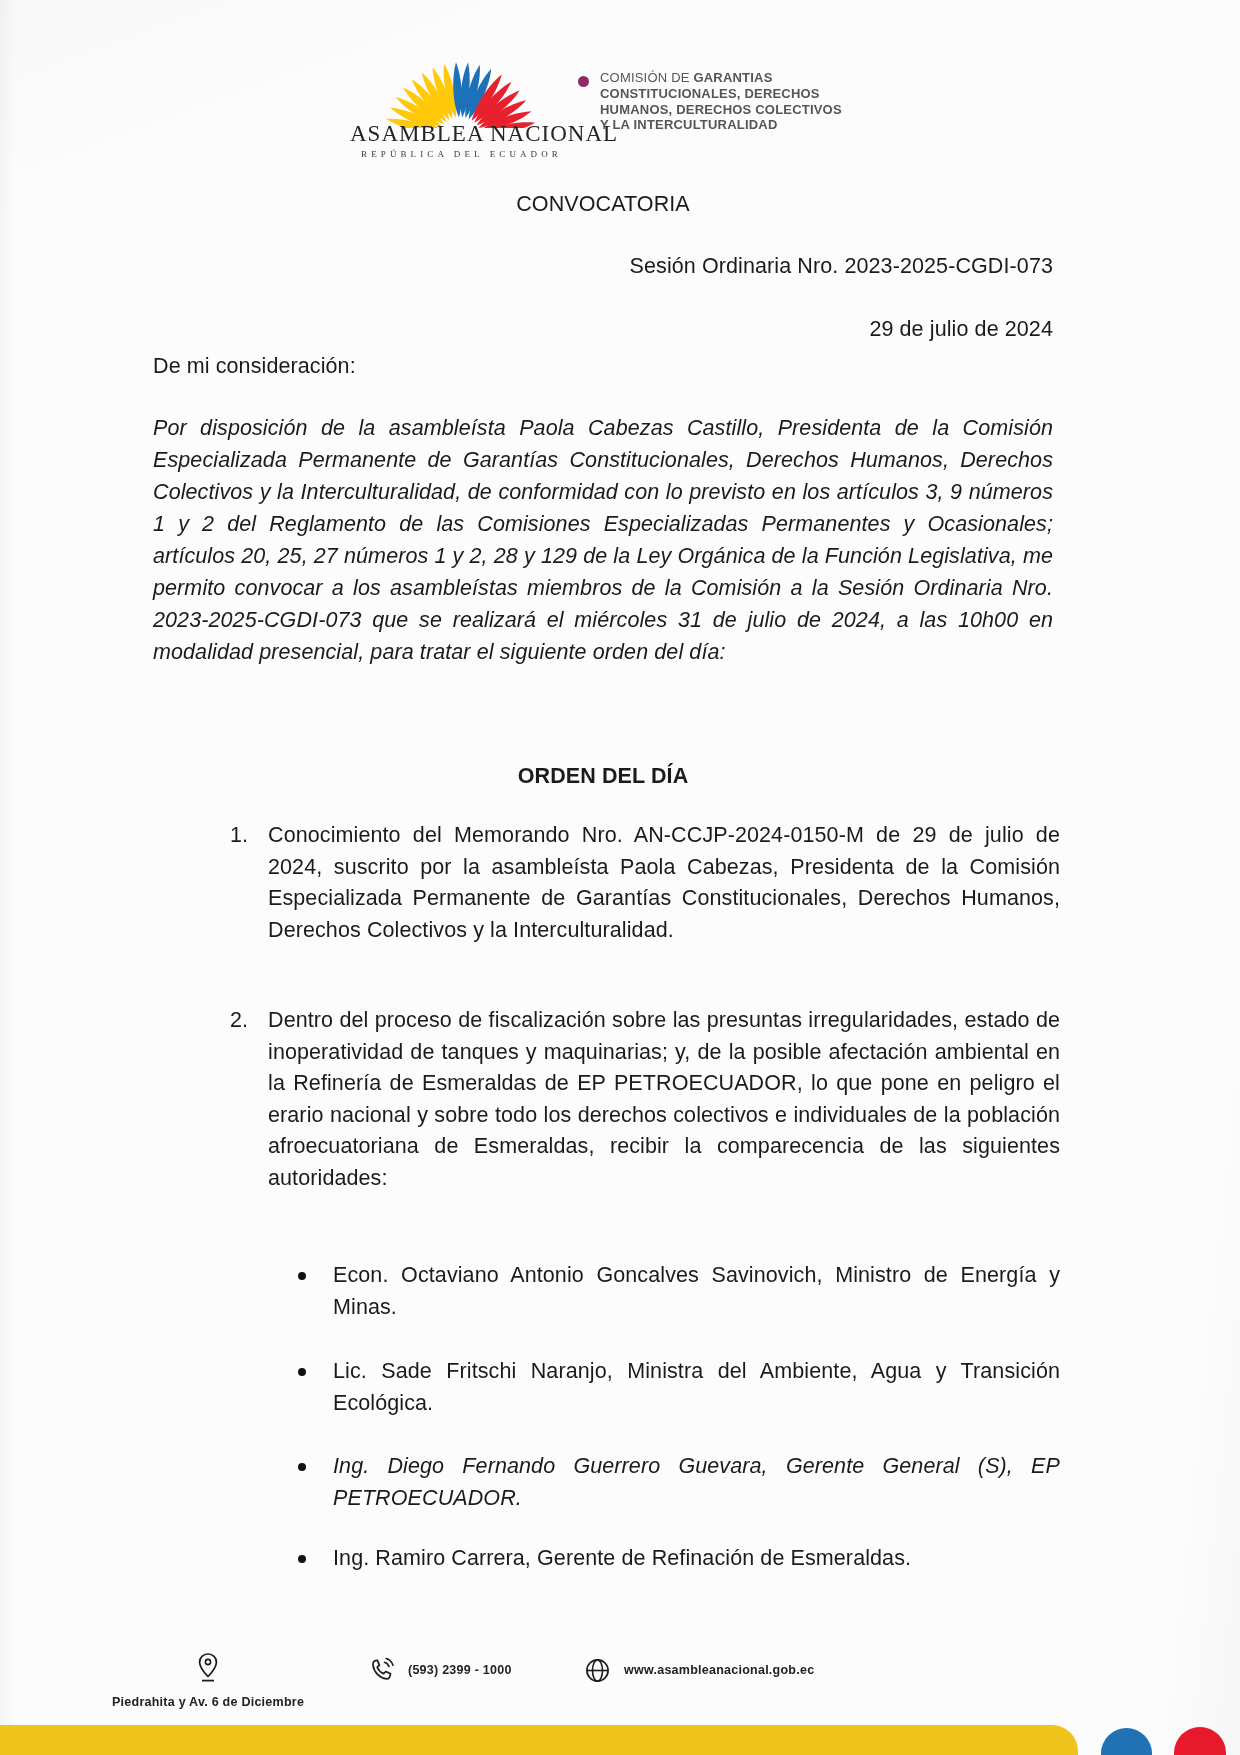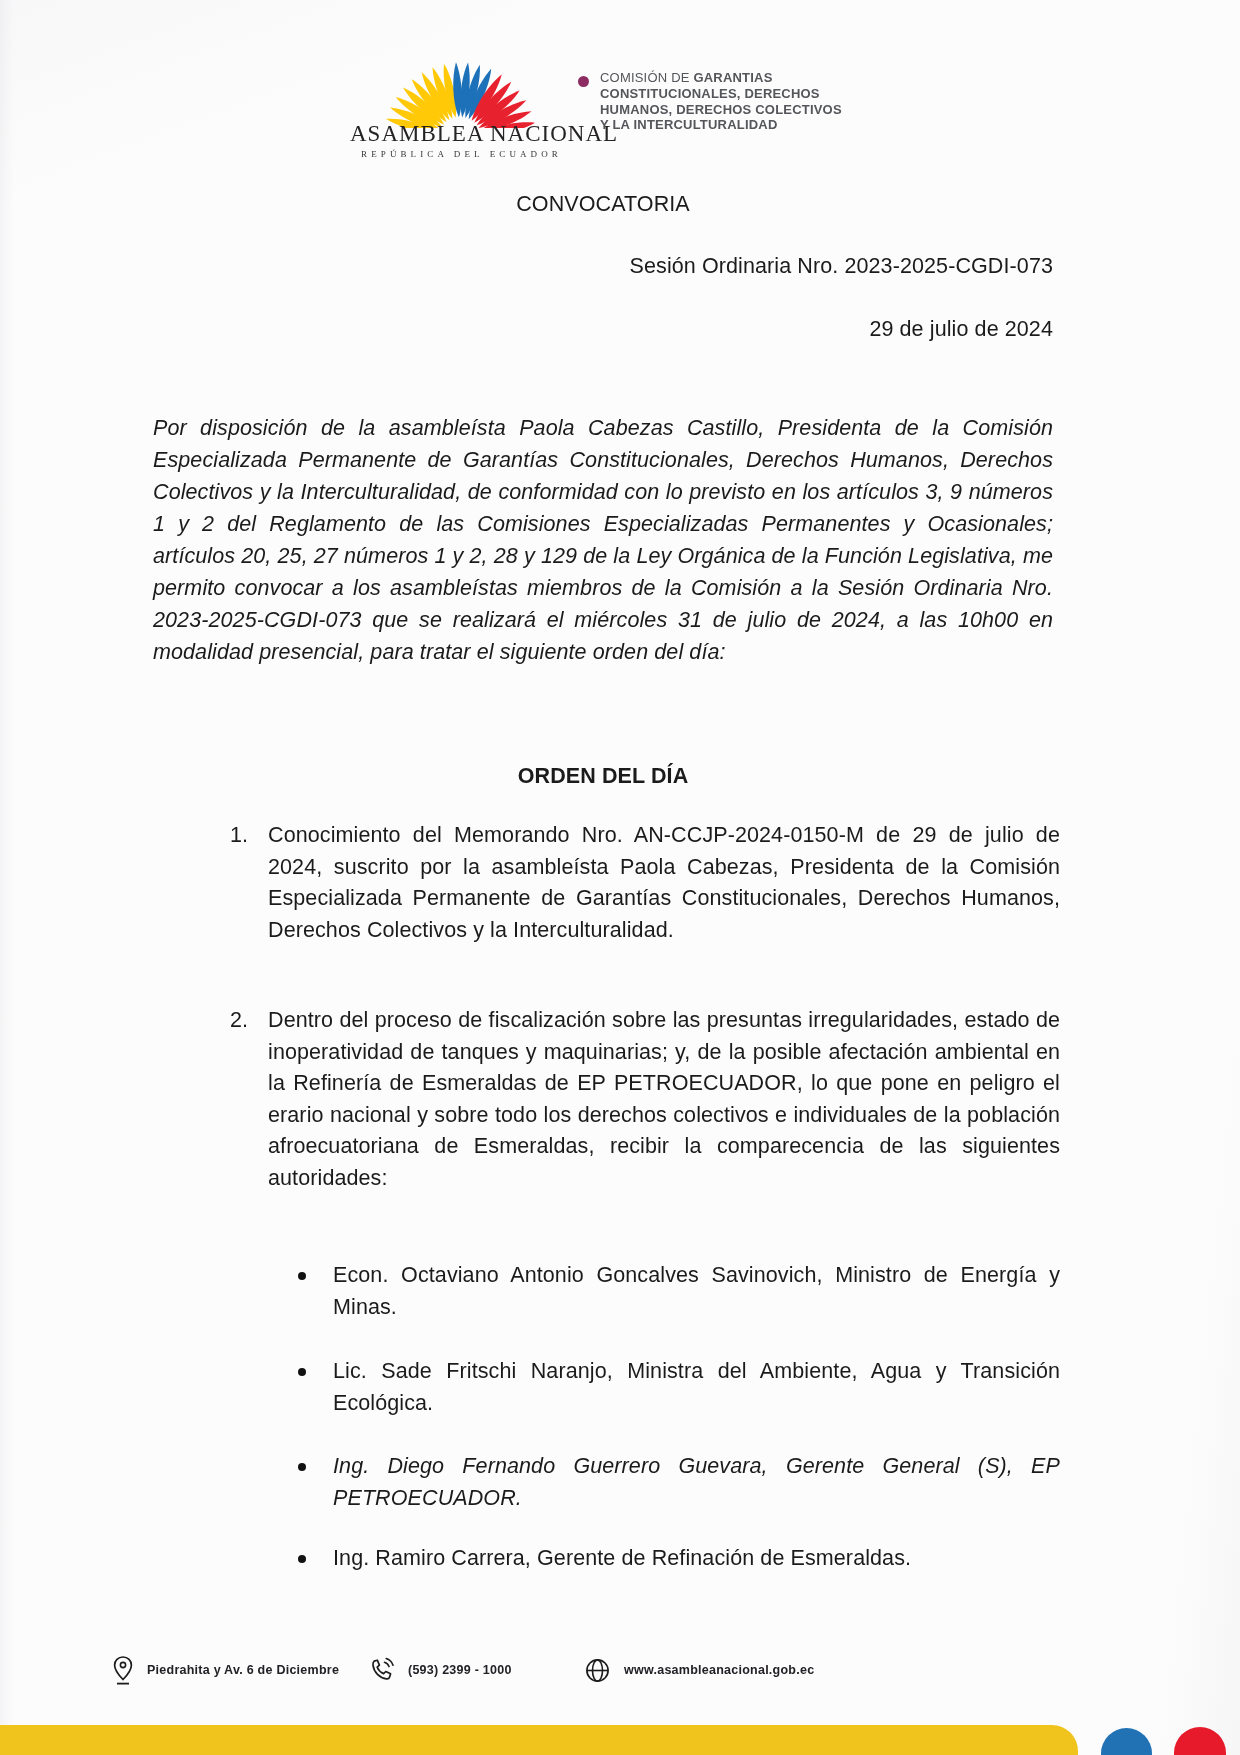--- a/index.html
+++ b/index.html
@@ -65,21 +65,21 @@
   .auth-item::before{content:"";position:absolute;left:-35px;top:12px;width:8px;height:8px;border-radius:50%;background:#111;}
   .auth-1{top:1260px;}
   .auth-2{top:1356px;}
   .auth-3{top:1451px;font-style:italic;}
   .auth-4{top:1543px;}
 
   
   .footer-item{position:absolute;top:1652px;height:36px;display:flex;align-items:center;gap:13px;
     font-size:12.5px;font-weight:600;letter-spacing:0.25px;color:#232126;white-space:nowrap;}
   .footer-item svg{flex:0 0 auto;}
-  .f-address{left:112px;}
+  .f-address{left:112px;flex-direction:column;}
   .f-phone{left:368px;}
   .f-web{left:584px;}
 
   .bar-yellow{position:absolute;left:0;top:1725px;width:1078px;height:30px;background:#f0c41c;border-radius:0 26px 0 0;}
   .dome-blue{position:absolute;left:1101px;top:1728px;width:51px;height:27px;background:#2172b4;border-radius:26px 26px 0 0;}
   .dome-red{position:absolute;left:1174px;top:1727px;width:52px;height:28px;background:#e61a2b;border-radius:26px 26px 0 0;}
 </style>
 </head>
 <body>
 
@@ -122,20 +122,21 @@
     <span>HUMANOS, DERECHOS COLECTIVOS</span><br>
     <span>Y LA INTERCULTURALIDAD</span>
   </div>
 
   <div class="col doc-text center title-line" style="position:absolute">CONVOCATORIA</div>
 
   <div class="col doc-text center session-line" style="position:absolute">Sesión Ordinaria Nro. 2023-2025-CGDI-073</div>
 
   <div class="col doc-text right date-line" style="position:absolute">29 de julio de 2024</div>
 
+  <div class="col doc-text salutation-line" style="position:absolute">De mi consideración:</div>
 
   <div class="col doc-text just intro-par" style="position:absolute">Por disposición de la asambleísta Paola Cabezas Castillo, Presidenta de la Comisión Especializada Permanente de Garantías Constitucionales, Derechos Humanos, Derechos Colectivos y la Interculturalidad, de conformidad con lo previsto en los artículos 3, 9 números 1 y 2 del Reglamento de las Comisiones Especializadas Permanentes y Ocasionales; artículos 20, 25, 27 números 1 y 2, 28 y 129 de la Ley Orgánica de la Función Legislativa, me permito convocar a los asambleístas miembros de la Comisión a la Sesión Ordinaria Nro. 2023-2025-CGDI-073 que se realizará el miércoles 31 de julio de 2024, a las 10h00 en modalidad presencial, para tratar el siguiente orden del día:</div>
 
   <div class="col doc-text center bold agenda-heading" style="position:absolute">ORDEN DEL DÍA</div>
 
   <div class="agenda-item agenda-1">
     <span class="num">1.</span>
     <div class="body">Conocimiento del Memorando Nro. AN-CCJP-2024-0150-M de 29 de julio de 2024, suscrito por la asambleísta Paola Cabezas, Presidenta de la Comisión Especializada Permanente de Garantías Constitucionales, Derechos Humanos, Derechos Colectivos y la Interculturalidad.</div>
   </div>
 

